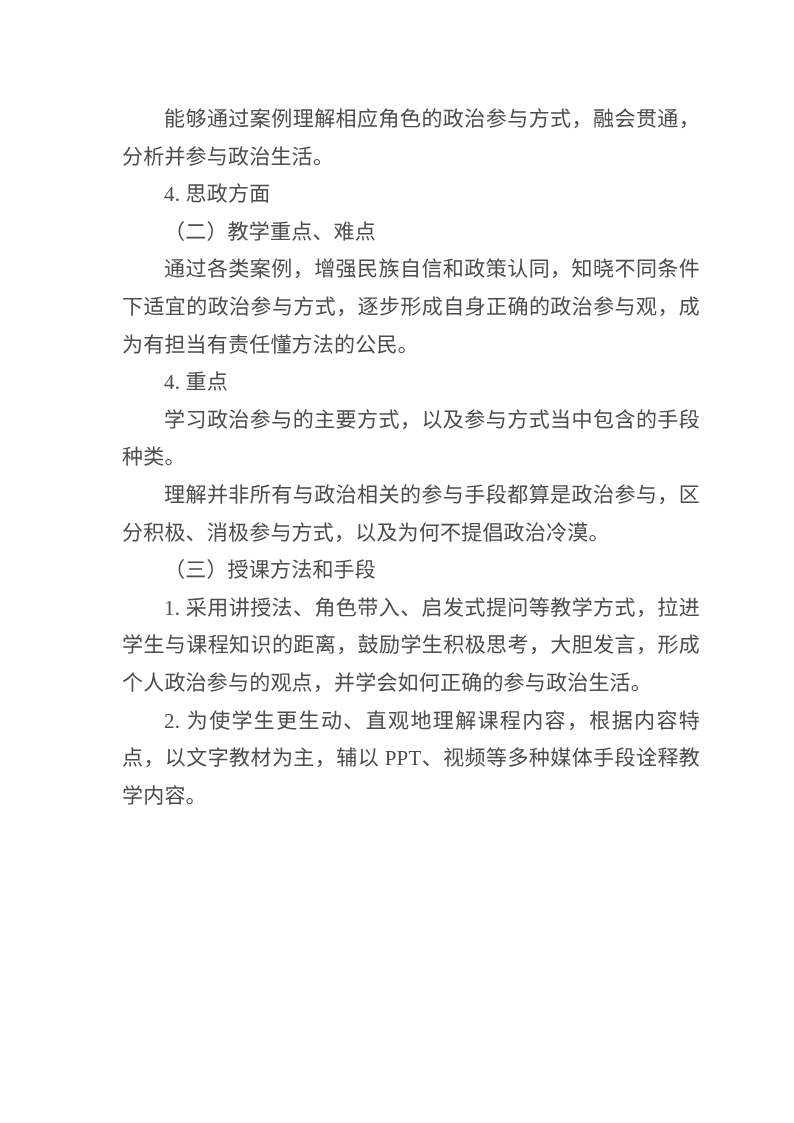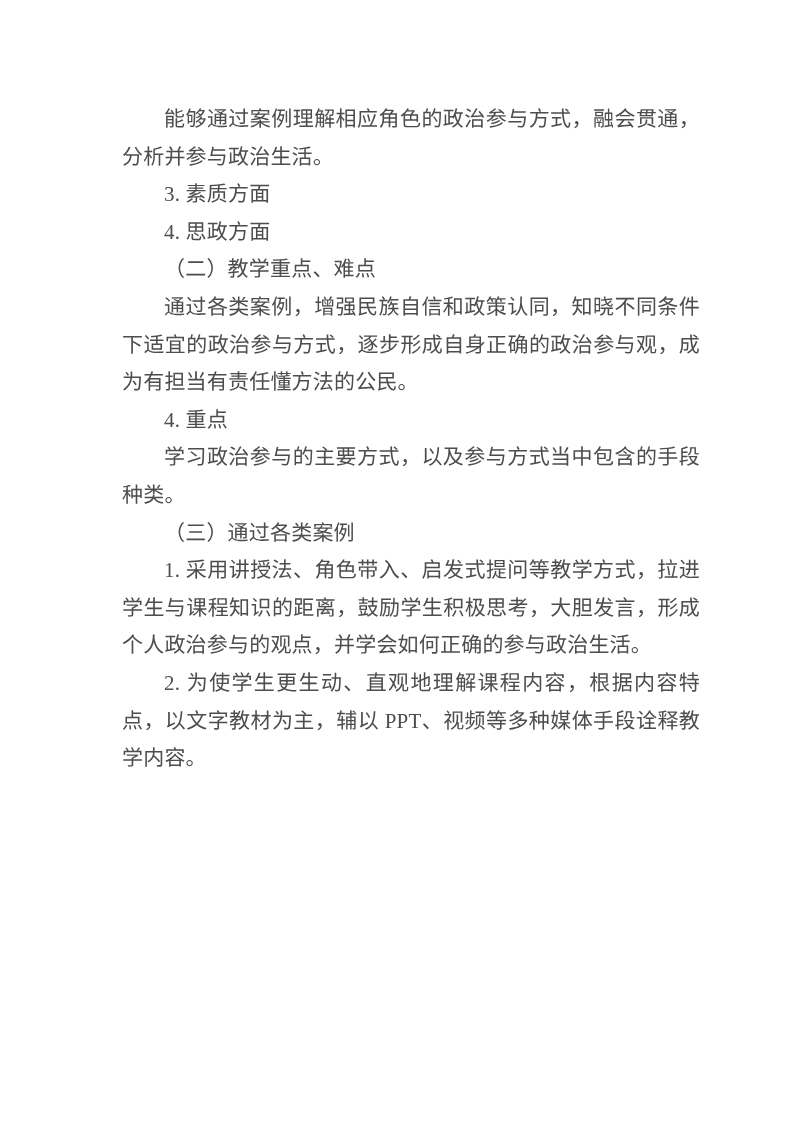--- a/index.html
+++ b/index.html
@@ -33,23 +33,23 @@
     text-align: justify;
     text-justify: inter-ideograph;
   }
 </style>
 </head>
 <body>
 
 <div class="page">
   <div class="doc-body">
       <p class="para">能够通过案例理解相应角色的政治参与方式，融会贯通，分析并参与政治生活。</p>
-      <p class="para">3. 素质方面</p>
       <p class="para">4. 思政方面</p>
       <p class="para">（二）教学重点、难点</p>
       <p class="para">通过各类案例，增强民族自信和政策认同，知晓不同条件下适宜的政治参与方式，逐步形成自身正确的政治参与观，成为有担当有责任懂方法的公民。</p>
       <p class="para">4. 重点</p>
       <p class="para">学习政治参与的主要方式，以及参与方式当中包含的手段种类。</p>
-      <p class="para">（三）通过各类案例</p>
+      <p class="para">理解并非所有与政治相关的参与手段都算是政治参与，区分积极、消极参与方式，以及为何不提倡政治冷漠。</p>
+      <p class="para">（三）授课方法和手段</p>
       <p class="para">1. 采用讲授法、角色带入、启发式提问等教学方式，拉进学生与课程知识的距离，鼓励学生积极思考，大胆发言，形成个人政治参与的观点，并学会如何正确的参与政治生活。</p>
       <p class="para">2. 为使学生更生动、直观地理解课程内容，根据内容特点，以文字教材为主，辅以 PPT、视频等多种媒体手段诠释教学内容。</p>
     </div>
 </div>
 
 </body></html>

